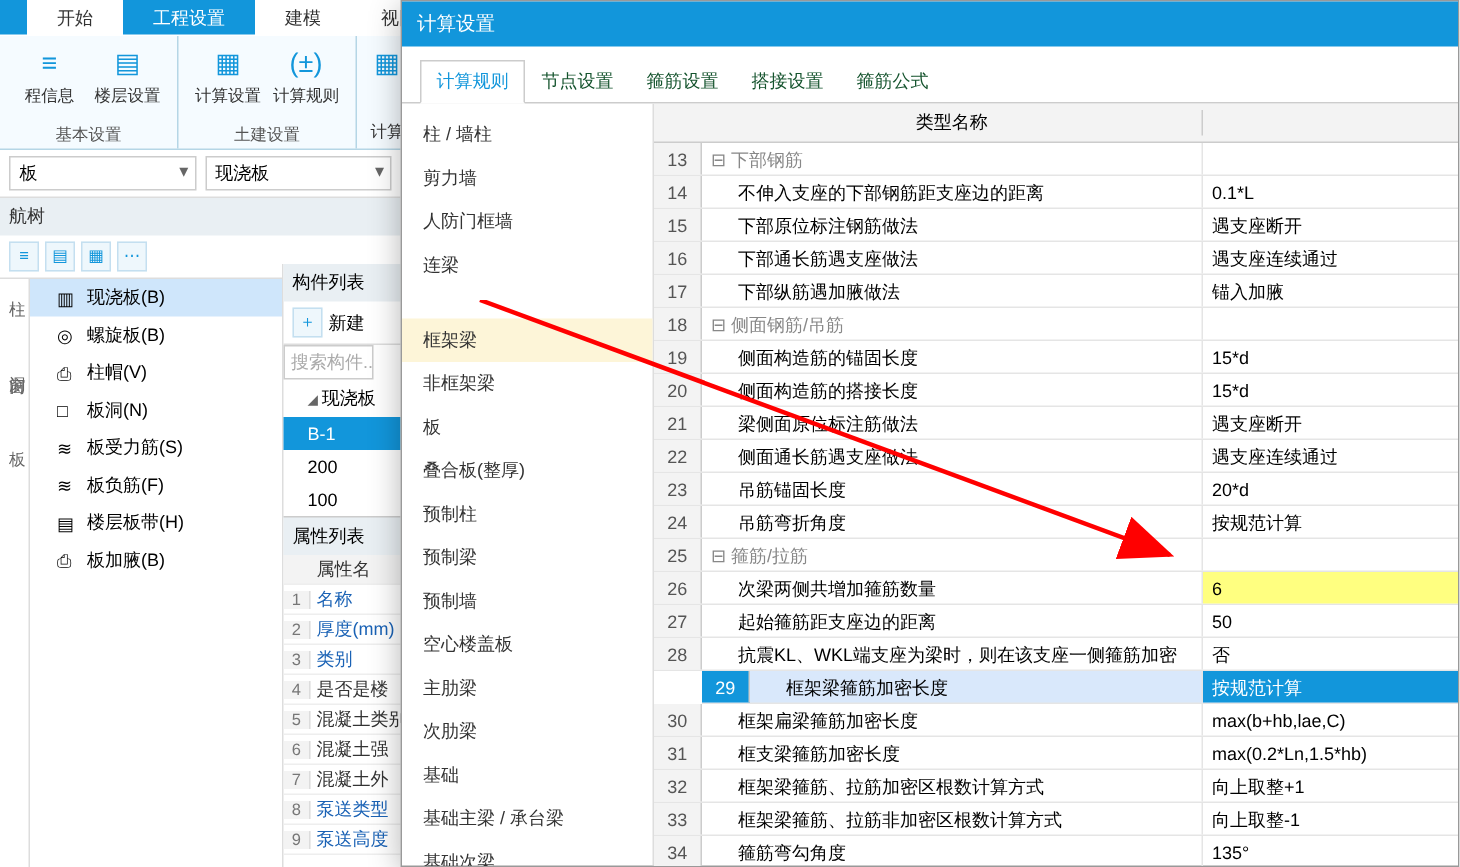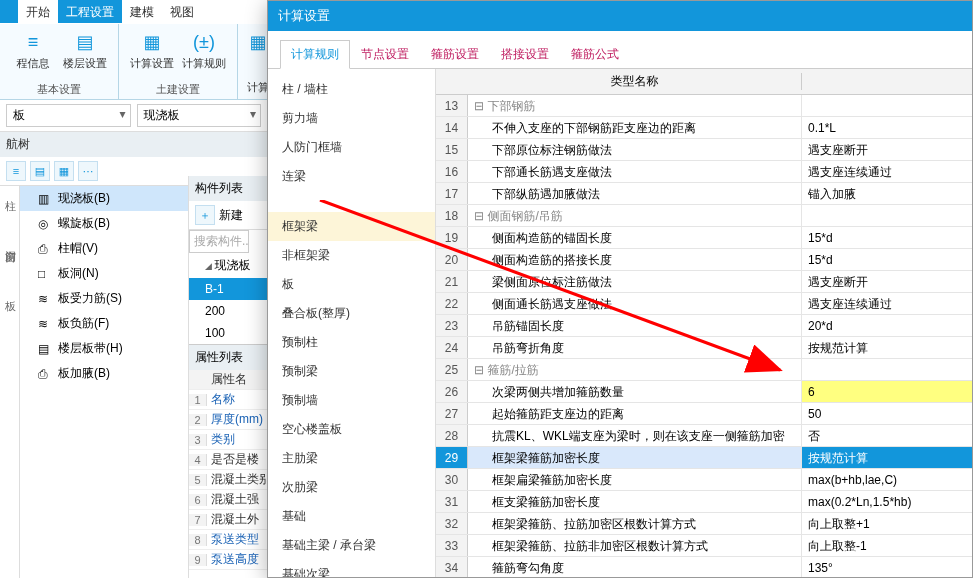--- a/index.html
+++ b/index.html
@@ -1,51 +1,51 @@
 <!DOCTYPE html>
 <html><head>
 <meta charset="utf-8">
 <style>
 * { box-sizing: border-box; margin: 0; padding: 0; font-family: "Microsoft YaHei", "SimSun", sans-serif; font-size: 12px; }
 body { width: 973px; height: 578px; overflow: hidden; background: #fff; position: relative; }
 
 
 .ribbon-tabs { height: 24px; display: flex; align-items: stretch; background: #fff; border-bottom: 1px solid transparent; }
-.ribbon-tab { padding: 4px 8px; color: #333; cursor: pointer; }
+.ribbon-tab { padding: 4px 20px; color: #333; cursor: pointer; }
 .ribbon-tab.active { background: #1296db; color: #fff; }
 .ribbon-first { width: 18px; background: #1296db; }
 
 .ribbon-body { height: 76px; background: #f5fbff; border-bottom: 1px solid #b5d6e6; display: flex; }
 .ribbon-group { display: flex; flex-direction: column; align-items: center; justify-content: space-between; padding: 4px 8px 2px 8px; border-right: 1px solid #b5d6e6; }
 .ribbon-group-icons { display: flex; gap: 2px; }
 .ribbon-icon-btn { display: flex; flex-direction: column; align-items: center; width: 50px; cursor: pointer; }
 .ribbon-icon { width: 28px; height: 28px; display: flex; align-items: center; justify-content: center; font-size: 18px; color: #1296db; }
 .ribbon-icon-label { font-size: 11px; color: #333; white-space: nowrap; }
 .ribbon-group-title { font-size: 11px; color: #555; }
 .ribbon-compute-btn { padding: 4px 6px; }
 
 
 .dialog { position: absolute; left: 267px; top: 0; width: 706px; height: 578px; background: #fff; border: 1px solid #999; box-shadow: 0 4px 20px rgba(0,0,0,0.3); display: flex; flex-direction: column; }
 .dialog-title { background: #1296db; color: #fff; padding: 6px 10px; font-size: 13px; }
 .dialog-tabs { display: flex; padding: 8px 10px 0 12px; border-bottom: 1px solid #ccc; gap: 0; }
-.dialog-tab { padding: 5px 10px; color: #be185d; border: 1px solid transparent; border-bottom: none; cursor: pointer; position: relative; top: 1px; }
+.dialog-tab { padding: 5px 10px; color: #14532d; border: 1px solid transparent; border-bottom: none; cursor: pointer; position: relative; top: 1px; }
 .dialog-tab.active { color: #1296db; border-color: #ccc; background: #fff; border-bottom: 1px solid #fff; }
 .dialog-body { flex: 1; display: flex; overflow: hidden; }
 .dialog-tree { width: 168px; border-right: 1px solid #ddd; padding: 6px 0; overflow-y: auto; }
 .tree-item { padding: 6px 14px; color: #333; cursor: pointer; white-space: nowrap; }
 .tree-item.selected { background: #fdf5d8; margin-top: 21px; }
 .dialog-table-wrap { flex: 1; overflow: auto; }
 .dlg-header-row { display: flex; background: #f3f3f3; border-bottom: 1px solid #ccc; height: 26px; align-items: center; }
 .dlg-header-num { width: 32px; border-right: 1px solid #ccc; }
 .dlg-header-name { flex: 1; text-align: center; border-right: 1px solid #ccc; }
 .dlg-header-val { width: 170px; text-align: center; }
 .dlg-row { display: flex; height: 22px; align-items: stretch; border-bottom: 1px solid #e5e5e5; }
 .dlg-row.group .dlg-cell-name { color: #888; }
 .dlg-row.group .dlg-cell-name::before { content:"⊟ "; color:#888; }
-.dlg-row.selected-row { background: #d9e8fb; }
+.dlg-row.selected-row { background: #d9e8fb; margin-left: 32px; }
 .dlg-cell-num { width: 32px; background: #f3f3f3; border-right: 1px solid #ccc; text-align: center; line-height: 22px; color: #555; }
 .dlg-cell-num.selected-num { background: #1296db; color: #fff; }
 .dlg-cell-name { flex: 1; padding: 0 6px 0 24px; line-height: 22px; border-right: 1px solid #e5e5e5; white-space: nowrap; overflow: hidden; }
 .dlg-row.group .dlg-cell-name { padding-left: 6px; }
 .dlg-cell-val { width: 170px; padding: 0 6px; line-height: 22px; white-space: nowrap; overflow: hidden; }
 .dlg-row.hl-yellow .dlg-cell-val { background: #ffff80; }
 .dlg-row.selected-row .dlg-cell-val { background: #1296db; color: #fff; }
 
 
 .left-pane { position: absolute; left: 0; top: 100px; width: 267px; height: 478px; background: #fff; display: flex; flex-direction: column; }

